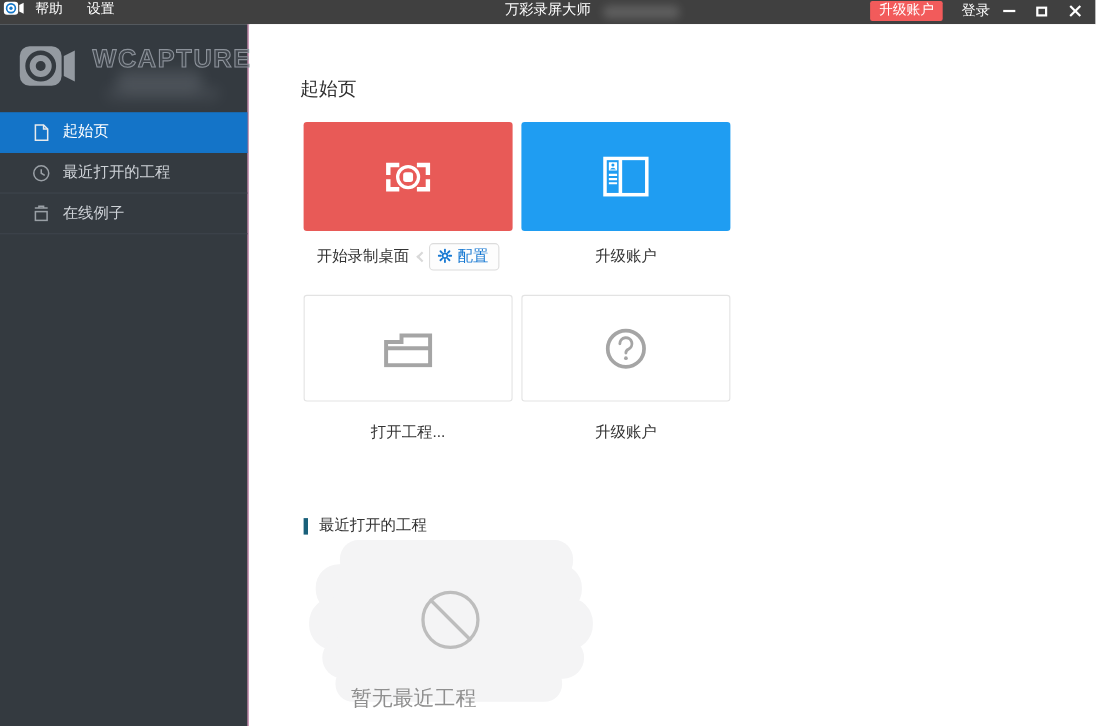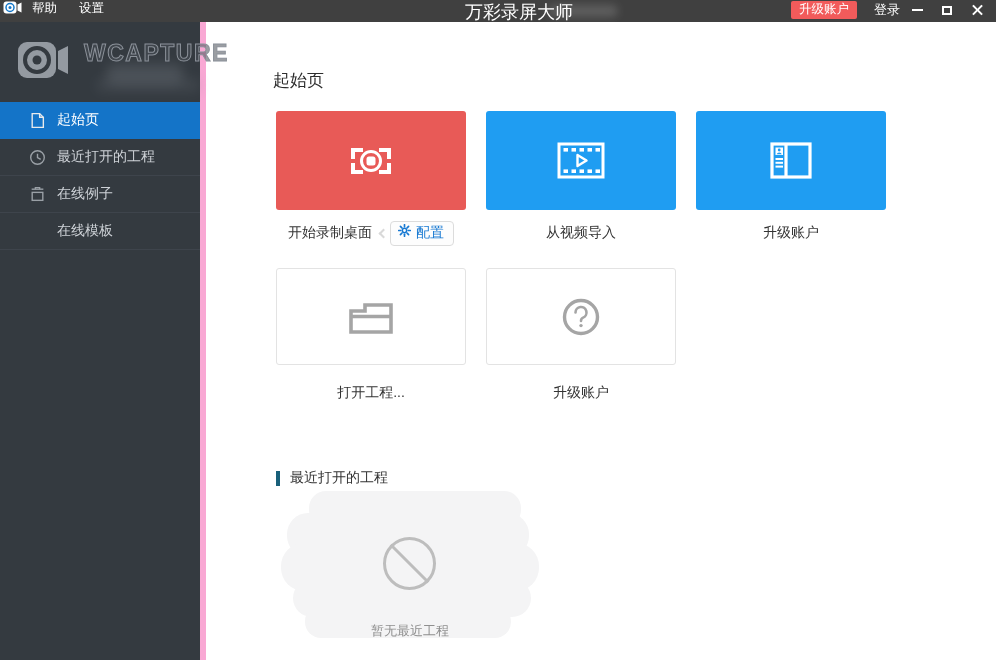--- a/index.html
+++ b/index.html
@@ -5,96 +5,96 @@
   * { margin:0; padding:0; box-sizing:border-box; }
   html,body { width:996px; height:660px; overflow:hidden; }
   body { font-family:"Liberation Sans","DejaVu Sans",sans-serif; }
   .app { position:relative; width:996px; height:660px; background:#fff; }
 
   
   .titlebar { position:absolute; top:0; left:0; right:0; height:22px; background:#404040;
     display:flex; align-items:flex-start; padding:0 6px 0 3px; color:#fff; }
   .tb-menu { font-size:12.5px; margin-left:22px; cursor:default; }
   .tb-menu:first-of-type { margin-left:10px; }
-  .tb-title { position:absolute; left:50%; transform:translateX(-50%); font-size:18px; white-space:nowrap;margin-left:21px; }
+  .tb-title { position:absolute; left:50%; transform:translateX(-50%); font-size:13px; white-space:nowrap; }
   .tb-smudge { position:absolute; left:548px; top:5px; width:70px; height:12px;
     background:rgba(255,255,255,.16); border-radius:6px; filter:blur(4px); }
   .tb-right { margin-left:auto; display:flex; align-items:center; }
   .upgrade-btn { background:#f25b5b; color:#fff; font-size:12.5px; padding:1px 8px 2px;
     border-radius:2px; line-height:15px; }
   .login { font-size:13px; margin-left:17px; }
   .win-btn { width:26px; height:20px; display:flex; align-items:center; justify-content:center; margin-left:4px; }
   .win-min i { display:block; width:11px; height:2px; background:#fff; }
   .win-max i { display:block; width:10px; height:9px; border:2px solid #fff; }
   .win-close { position:relative; width:26px; }
   .win-close i, .win-close b { position:absolute; left:7px; top:9px; width:13px; height:2px; background:#fff; display:block; }
   .win-close i { transform:rotate(45deg); }
   .win-close b { transform:rotate(-45deg); }
 
   
   .cam-small { width:19px; height:15px; }
 
   
-  .sidebar { position:absolute; top:22px; left:0; width:206px; bottom:0;
-    background:#343a40; border-right:6px solid #f9a8d4; }
+  .sidebar { position:absolute; top:22px; left:0; width:226px; bottom:0;
+    background:#343a40; border-right:1px solid #f9a8d4; }
   .logo-area { position:relative; height:80px; }
   .logo-cam { position:absolute; left:17px; top:16px; }
   .logo-text { position:absolute; left:84px; top:18px; font-size:23px; font-weight:700; letter-spacing:1.5px;
     color:rgba(72,78,86,0.55); -webkit-text-stroke:1px #8c929a; }
   .logo-smudge { position:absolute; left:106px; top:42px; width:78px; height:20px;
     background:#787e86; opacity:.32; filter:blur(6px); border-radius:10px; }
   .logo-smudge2 { position:absolute; left:96px; top:56px; width:104px; height:14px;
     background:#6c727a; opacity:.22; filter:blur(6px); border-radius:8px; }
   .nav { }
   .nav-item { position:relative; height:37px; display:flex; align-items:center;
     border-bottom:1px solid #3e444c; color:#ced2d7; font-size:14px; cursor:default; }
   .nav-item .ni-icon { width:17px; height:17px; margin-left:29px; flex:0 0 17px; }
   .nav-item .ni-label { margin-left:11px; }
   .nav-item.no-icon .ni-label { margin-left:57px; }
   .nav-item.active { background:#1474c8; color:#fff; border-bottom-color:#1474c8; }
 
   
   .main { position:absolute; top:22px; left:227px; right:0; bottom:0; background:#fff; }
   .page-heading { position:absolute; left:46px; top:47px; font-size:17px; color:#2d2d2d; }
 
-  .row { position:absolute; display:flex; gap:20px; }
+  .row { position:absolute; display:flex; gap:8px; }
   .row1 { left:49px; top:89px; }
   .row2 { left:49px; top:246px; }
   .card-col { width:190px; display:flex; flex-direction:column; align-items:center; }
   .card { width:190px; height:99px; border-radius:3px; display:flex; align-items:center; justify-content:center; cursor:pointer; }
   .card-red { background:#e85a57; }
   .card-blue { background:#1f9df2; }
   .card-white { height:97px; background:#fff; border:1px solid #e3e3e3; border-radius:3px; }
   .card-label-row { margin-top:11px; display:flex; align-items:center; height:24px; }
   .card-label { font-size:14px; color:#333; }
   .row2 .card-label-row { margin-top:16px;text-align:right; }
 
   .chev-left { width:7px; height:7px; border-left:2px solid #d9d9d9; border-bottom:2px solid #d9d9d9;
     transform:rotate(45deg); margin:0 3px 0 8px; }
-  .config-btn { display:flex; align-items:flex-start; gap:5px; border:1px solid #dcdcdc; border-radius:4px;
+  .config-btn { display:flex; align-items:center; gap:5px; border:1px solid #dcdcdc; border-radius:4px;
     background:#fdfdfd; padding:2px 9px 3px 7px; font-size:14px; color:#1678d2; cursor:pointer; }
 
   
   .section-head { position:absolute; left:49px; top:447px; display:flex; align-items:center; }
   .section-bar { width:4px; height:15px; background:#19607a; margin-right:10px; }
   .section-title { font-size:14px; color:#333; }
 
   .blob-wrap { position:absolute; left:54px; top:469px; width:262px; height:147px; }
   .blob { position:absolute; background:#f4f4f5; }
   .b1 { left:28px; top:0; width:212px; height:36px; border-radius:17px; }
   .b2 { left:6px; top:22px; width:242px; height:44px; border-radius:21px; }
   .b3 { left:0; top:52px; width:258px; height:48px; border-radius:23px; }
   .b4 { left:12px; top:88px; width:238px; height:38px; border-radius:19px; }
   .b5 { left:24px; top:114px; width:206px; height:33px; border-radius:16px; }
   .no-sign { position:absolute; left:102px; top:46px; width:53px; height:53px;
     border:3px solid #bdbdbd; border-radius:50%; }
   .no-sign i { position:absolute; left:-3px; top:22px; width:53px; height:3px; background:#bdbdbd;
     transform:rotate(45deg); display:block; }
-  .empty-text { position:absolute; left:38px; top:131px; width:182px; text-align:center;
-    font-size:13px; color:#8f8f8f; }
+  .empty-text { position:absolute; left:38px; top:131px; width:182px; 
+    font-size:19px; color:#8f8f8f; }
 </style>
 </head>
 <body>
 
 <div class="app">
 
   <div class="titlebar">
     <svg class="cam-small" viewBox="0 0 38 30">
       <rect x="1" y="3" width="26" height="24" rx="6" fill="#fff"></rect>
       <circle cx="14" cy="15" r="8" fill="none" stroke="#1377c9" stroke-width="3"></circle>
@@ -149,23 +149,20 @@
         </svg>
         <span class="ni-label">最近打开的工程</span>
       </div>
       <div class="nav-item">
         <svg class="ni-icon" viewBox="0 0 16 16" fill="none" stroke="#9aa0a6" stroke-width="1.3">
           <path d="M2.5 3 h11"></path>
             <path d="M6 3 v-1.5 h4 v1.5"></path>
             <rect x="3" y="6" width="10" height="7.5"></rect>
         </svg>
         <span class="ni-label">在线例子</span>
-      </div>
-      <div class="nav-item no-icon">
-        <span class="ni-label">在线模板</span>
       </div>
     </div>
   </div>
 
   <div class="main">
     <div class="page-heading">起始页</div>
 
     <div class="row row1">
       <div class="card-col">
         <div class="card card-red">
@@ -193,43 +190,20 @@
                   <path d="M9.8 9.8 L11.4 11.4"></path>
                 <path d="M11.4 2.6 L9.8 4.2"></path>
                   <path d="M4.2 9.8 L2.6 11.4"></path>
               </g>
             </svg>
             <span>配置</span>
           </span>
         </div>
       </div>
 
-      <div class="card-col">
-        <div class="card card-blue">
-          <svg width="48" height="37" viewBox="0 0 48 37" fill="none" stroke="#fff">
-            <rect x="2" y="2" width="44" height="33" stroke-width="3"></rect>
-            <g fill="#fff" stroke="none">
-              <rect x="6.5" y="6" width="4.5" height="3.6"></rect>
-                <rect x="14.5" y="6" width="4.5" height="3.6"></rect>
-              <rect x="22.5" y="6" width="4.5" height="3.6"></rect>
-                <rect x="30.5" y="6" width="4.5" height="3.6"></rect>
-              <rect x="38.5" y="6" width="4.5" height="3.6"></rect>
-              <rect x="6.5" y="27.4" width="4.5" height="3.6"></rect>
-                <rect x="14.5" y="27.4" width="4.5" height="3.6"></rect>
-              <rect x="22.5" y="27.4" width="4.5" height="3.6"></rect>
-                <rect x="30.5" y="27.4" width="4.5" height="3.6"></rect>
-              <rect x="38.5" y="27.4" width="4.5" height="3.6"></rect>
-            </g>
-            <path d="M20.5 13 L29.5 18.5 L20.5 24 Z" stroke-width="2.4" stroke-linejoin="round"></path>
-          </svg>
-        </div>
-        <div class="card-label-row">
-          <span class="card-label">从视频导入</span>
-        </div>
-      </div>
 
       <div class="card-col">
         <div class="card card-blue">
           <svg width="42" height="37" viewBox="0 0 42 37" fill="none" stroke="#fff">
             <rect x="2" y="2" width="38" height="33" stroke-width="3.2"></rect>
             <path d="M16 2 V35" stroke-width="3.2"></path>
             <rect x="5.5" y="5.5" width="7.5" height="7.5" fill="#fff" stroke="none"></rect>
             <circle cx="9.2" cy="8" r="1.4" fill="#1f9df2" stroke="none"></circle>
             <path d="M6.6 12.2 a2.8 2.8 0 0 1 5.2 0 z" fill="#1f9df2" stroke="none"></path>
             <g stroke-width="2">

